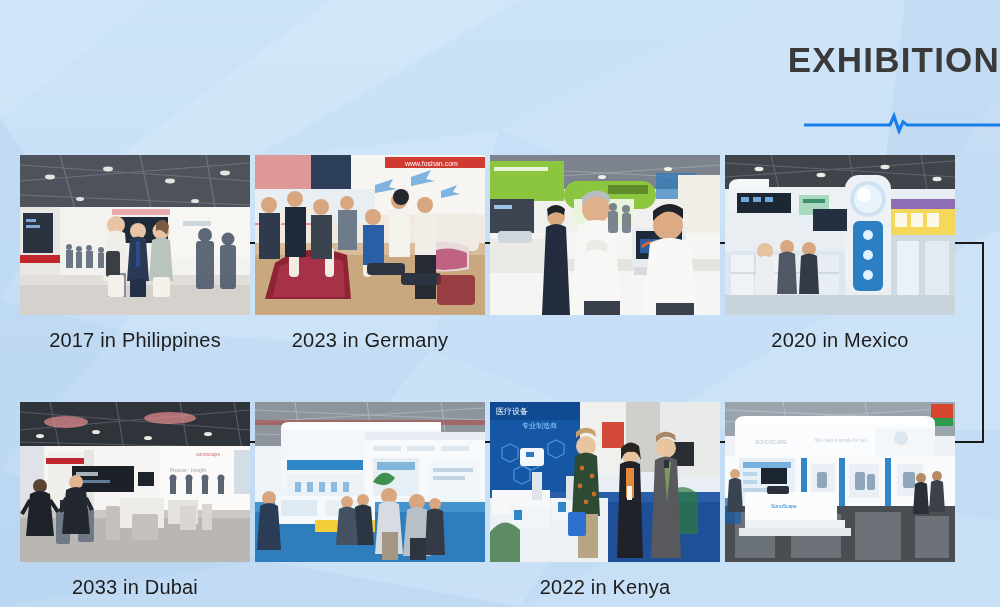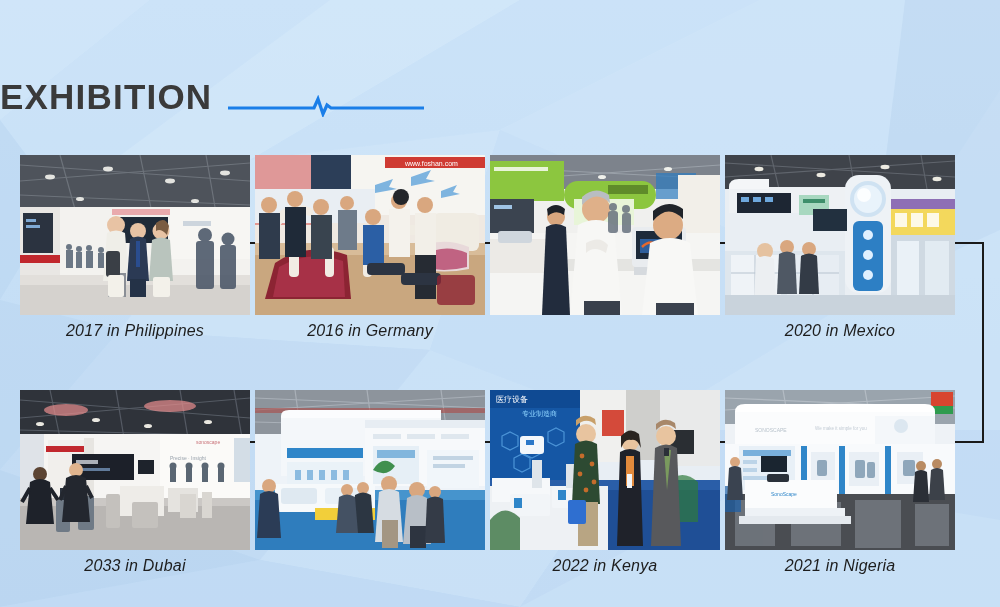--- a/index.html
+++ b/index.html
@@ -29,21 +29,22 @@
     pointer-events: none;
   }
 
   
   .header {
     position: absolute;
     top: 0; left: 0;
     width: 1000px;
     height: 150px;
     display: flex;
-    align-items: center;
+    flex-direction: column;
+    align-items: flex-end;
     justify-content: flex-start;
     padding-top: 42px;
     gap: 16px;
   }
   .page-title {
     font-size: 35px;
     font-weight: bold;
     letter-spacing: 1.2px;
     color: #3a3a3a;
     line-height: 1;
@@ -73,27 +74,26 @@
   }
   .card-photo {
     position: relative;
     width: 230px;
     height: 160px;
     overflow: hidden;
     background: #86efac;
   }
   .card-photo svg { display: block; width: 230px; height: 160px; }
   .card-label {
-    margin-top: 6px;
+    margin-top: 13px;
     text-align: center;
-    font-size: 16px;
+    font-size: 20px;
     color: #1d1d1d;
     line-height: 1.2;
     letter-spacing: .2px;
-    font-style: italic;
   }
 
   
   .connectors {
     position: absolute;
     inset: 0;
     width: 1000px;
     height: 607px;
     pointer-events: none;
   }
@@ -281,21 +281,21 @@
               <rect x="160" y="58" width="21" height="46" fill="#f2efe8"></rect>
             <rect x="160" y="100" width="21" height="44" fill="#262b33"></rect>
           </g>
           <g fill="#2c3442">
             <rect x="112" y="108" width="38" height="12" rx="4"></rect>
             <rect x="146" y="118" width="40" height="12" rx="4"></rect>
           </g>
           <rect x="182" y="120" width="38" height="30" rx="4" fill="#8c2433" opacity=".8"></rect>
         </svg>
       </div>
-      <div class="card-label">2016 in Germany</div>
+      <div class="card-label">2023 in Germany</div>
     </div>
 
     <div class="card">
       <div class="card-photo">
         <svg viewBox="0 0 230 160" preserveAspectRatio="none">
           <rect width="230" height="160" fill="#f0f0ee"></rect>
           <rect x="0" y="0" width="230" height="34" fill="#7d838c"></rect>
           <g stroke="#9aa1a9" stroke-width="1">
               <line x1="0" y1="12" x2="230" y2="24"></line>
               <line x1="0" y1="26" x2="230" y2="10"></line>
@@ -691,17 +691,16 @@
           <g>
             <circle cx="10" cy="72" r="5" fill="#d9a77f"></circle>
             <path d="M4 78 q6 -4 12 0 l2 32 h-16z" fill="#3a4350"></path>
             <circle cx="196" cy="76" r="5" fill="#b98b62"></circle>
             <path d="M190 82 q6 -4 12 0 l2 30 h-16z" fill="#2b2f36"></path>
             <circle cx="212" cy="74" r="5" fill="#b98b62"></circle>
             <path d="M206 80 q6 -4 12 0 l2 30 h-16z" fill="#3c4149"></path>
           </g>
         </svg>
       </div>
-      <div class="card-label">2021 in Nigeria</div>
     </div>
 
   </div>
 </div>
 
 </body></html>

